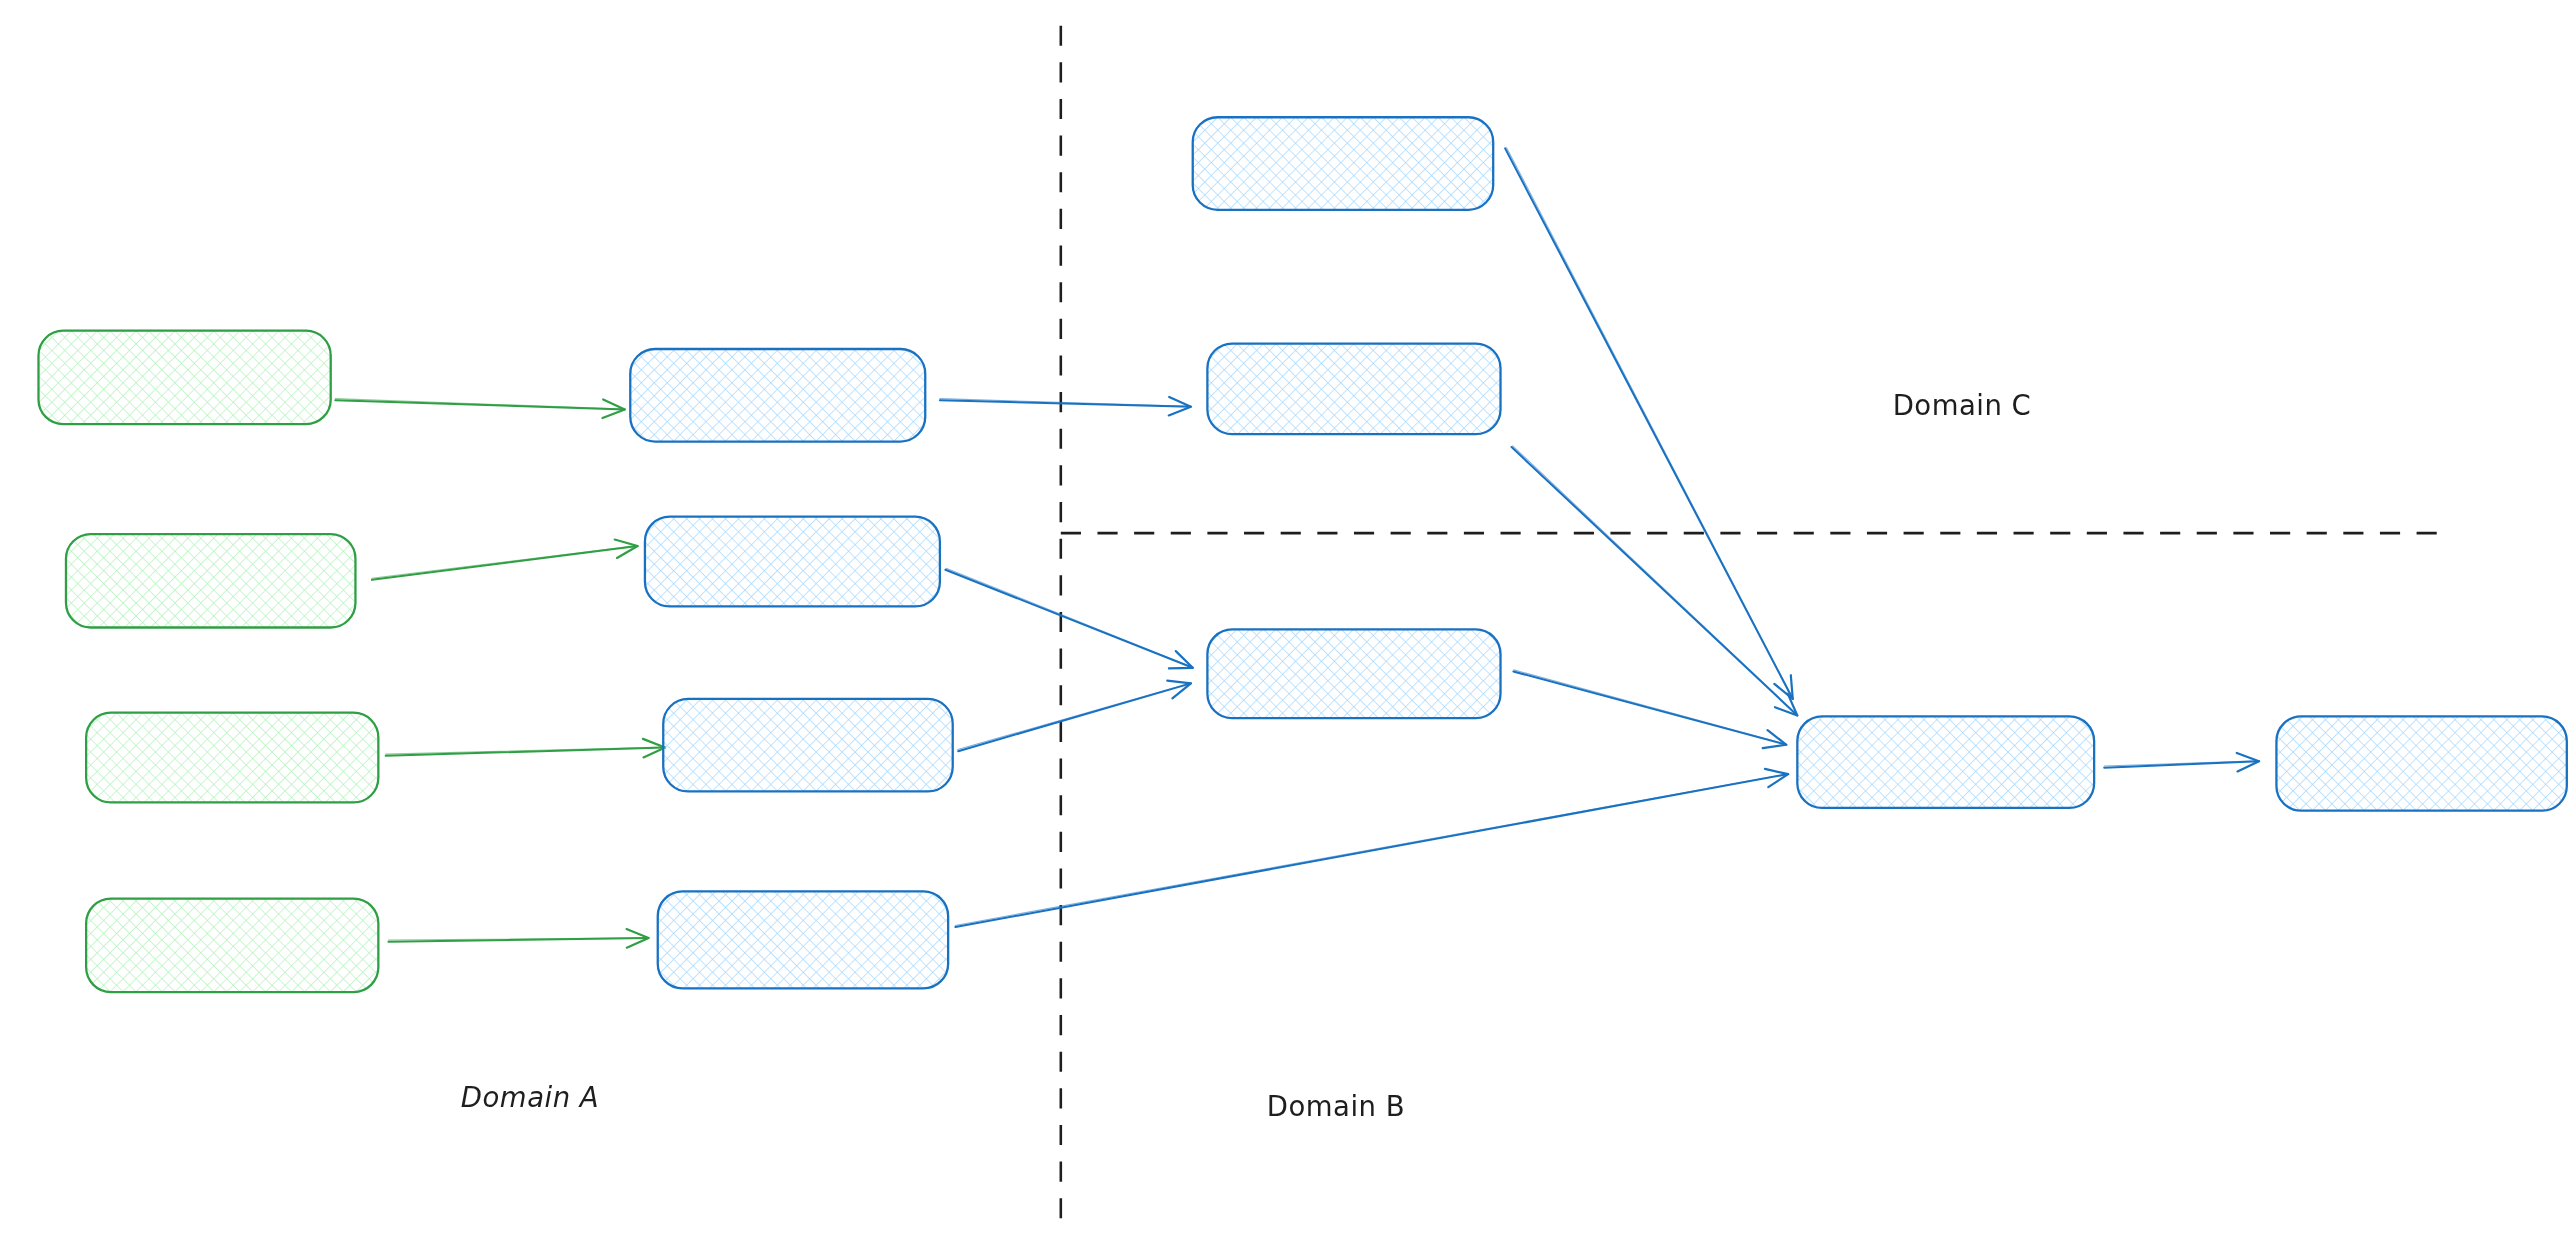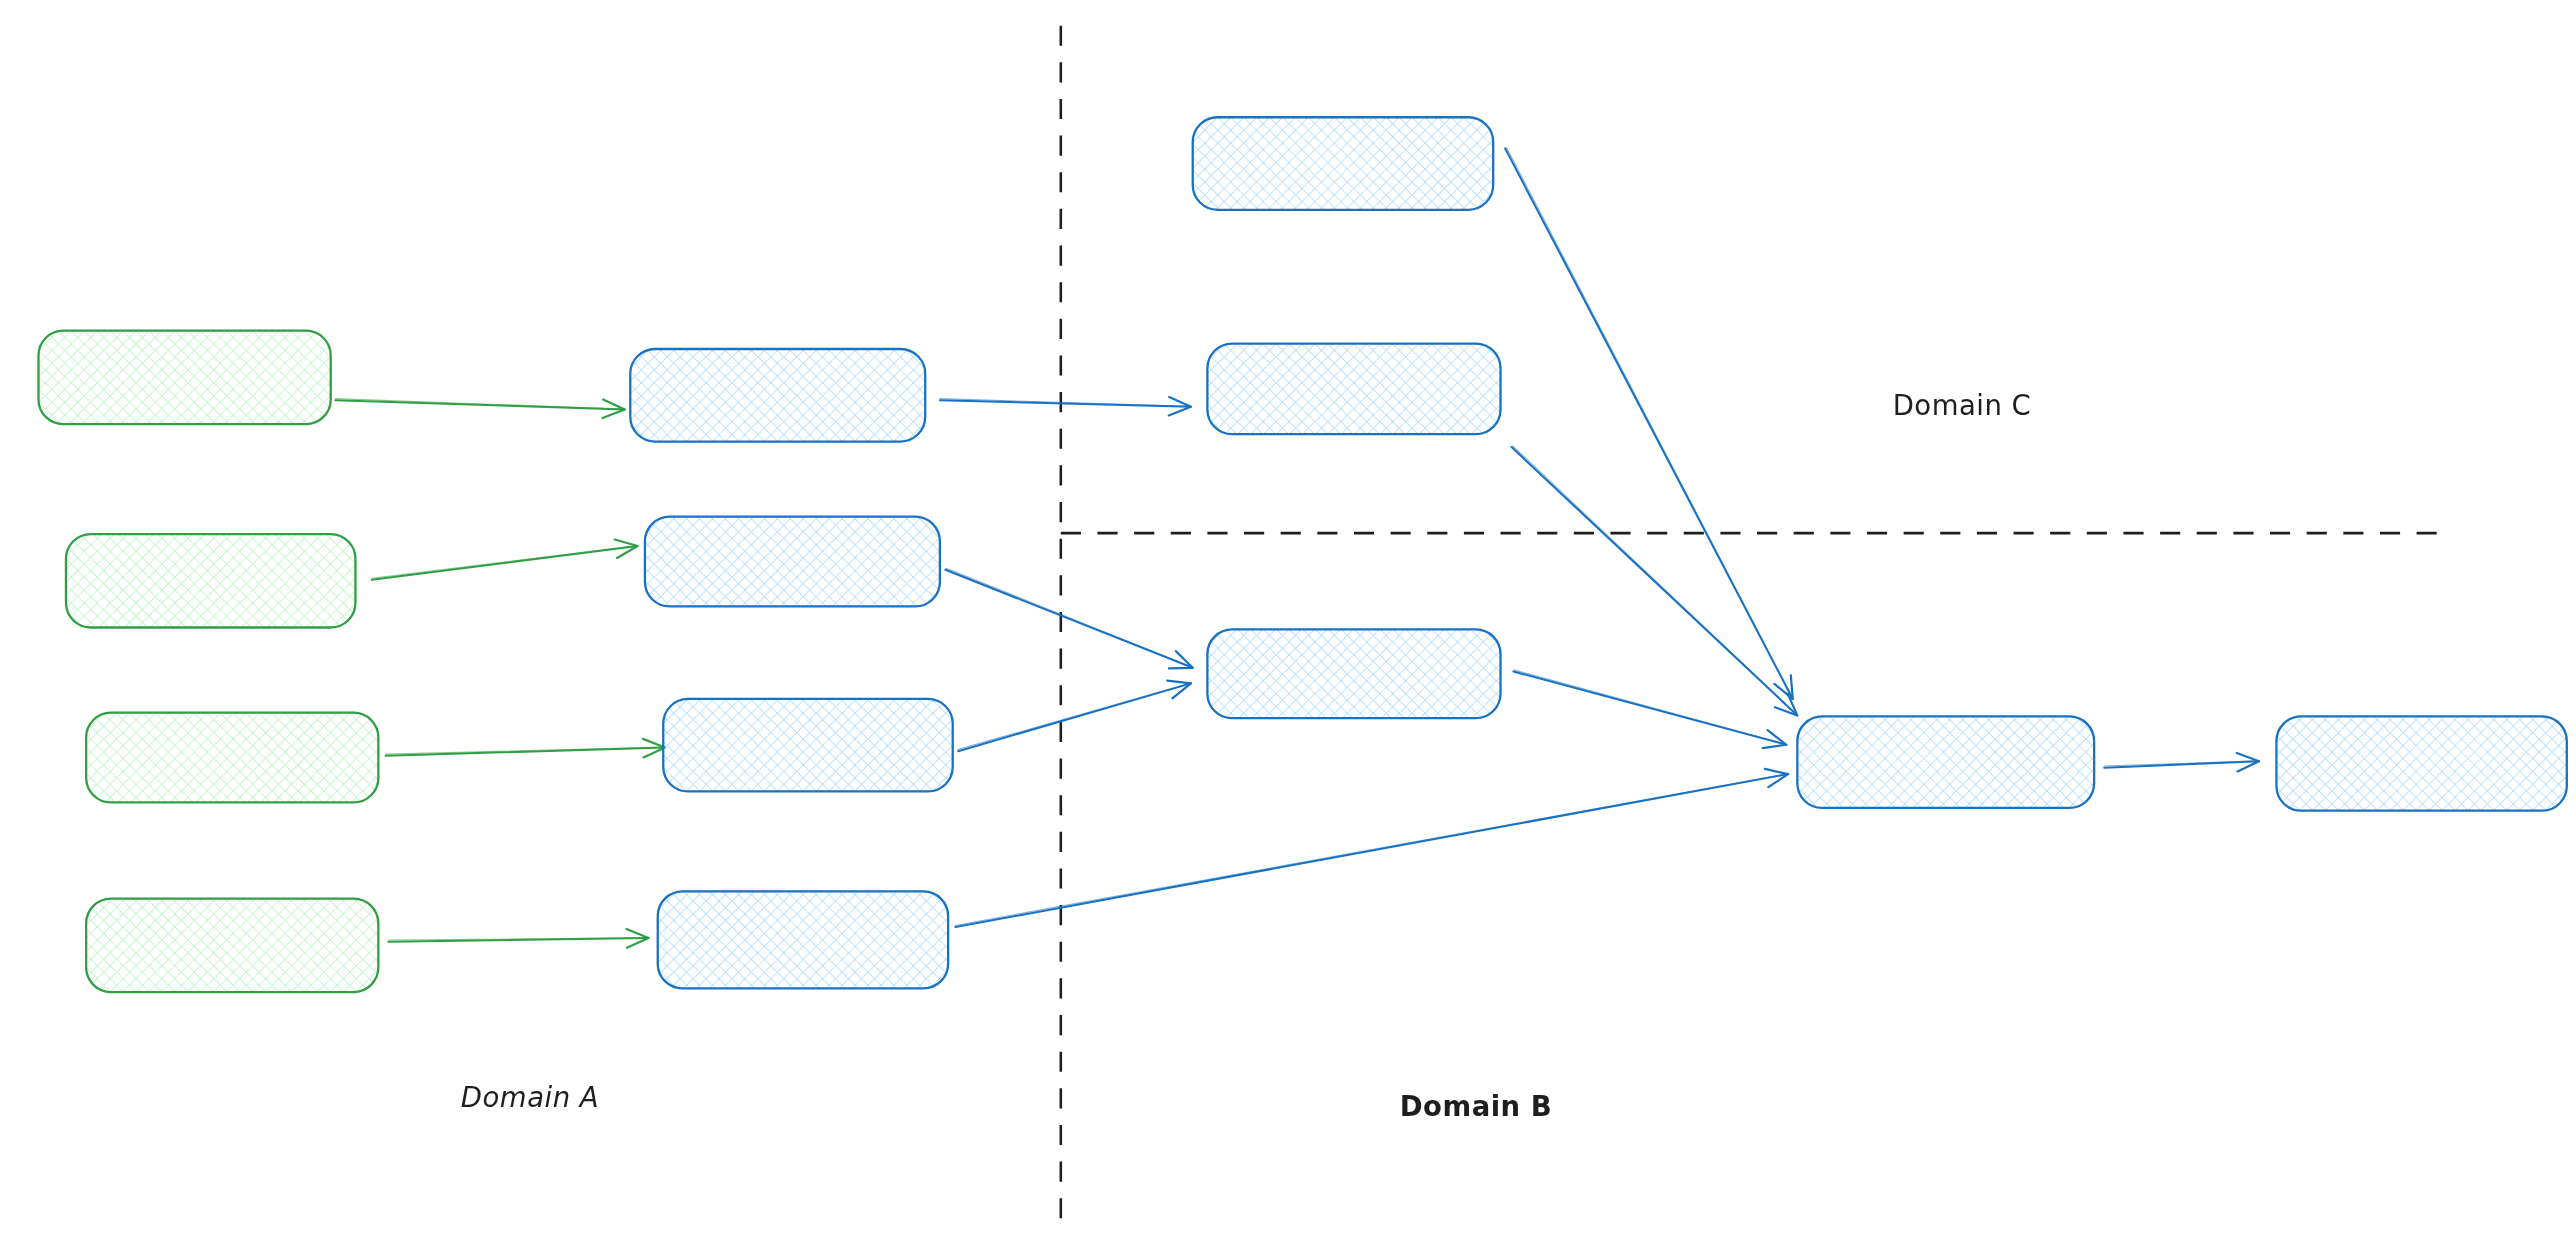--- a/index.html
+++ b/index.html
@@ -49,21 +49,21 @@
   }
   .domain-label {
     position: absolute;
     transform: translate(-50%, -50%);
     font-size: 27.5px;
     letter-spacing: 0.5px;
     color: #1e1e1e;
     white-space: nowrap;
   }
   .domain-label.pos-a { left: 530px;  top: 1097px; font-style: italic; }
-  .domain-label.pos-b { left: 1476px; top: 1106px; font-weight: bold; }
+  .domain-label.pos-b { left: 1336px; top: 1106px; }
   .domain-label.pos-c { left: 1962px; top: 386px; margin-top: 19px;  }
 </style>
 </head>
 <body style="background: rgb(255, 255, 255);">
 
 <div class="stage">
   <svg class="diagram" id="diagram-svg" width="2576" height="1255" viewBox="0 0 2812 1370" xmlns="http://www.w3.org/2000/svg">
     <defs>
       <pattern id="hatch-green" patternUnits="userSpaceOnUse" width="10" height="10" patternTransform="rotate(45)">
         <path id="hatch-green-path" d="M0 0 H10 M0 0 V10" fill="none" stroke-width="1.5" stroke="#b2f2bb"></path>

